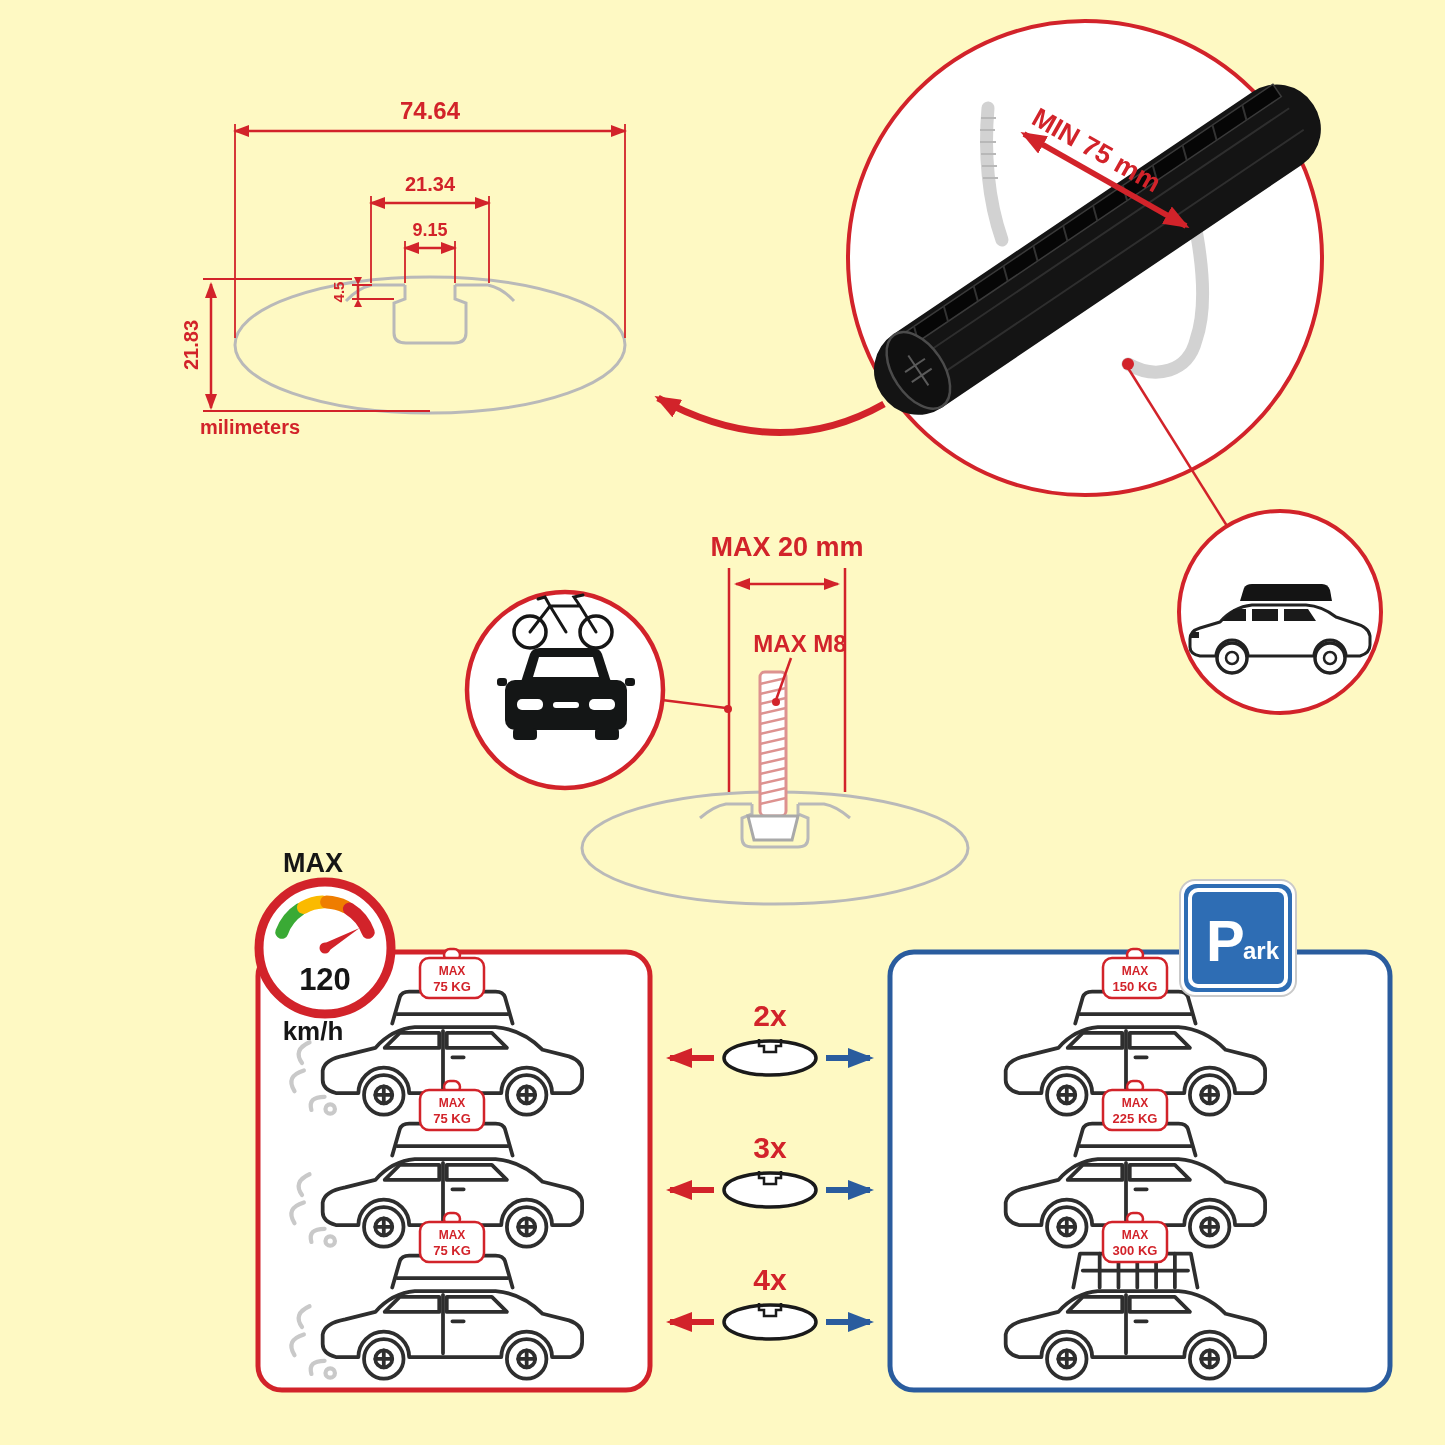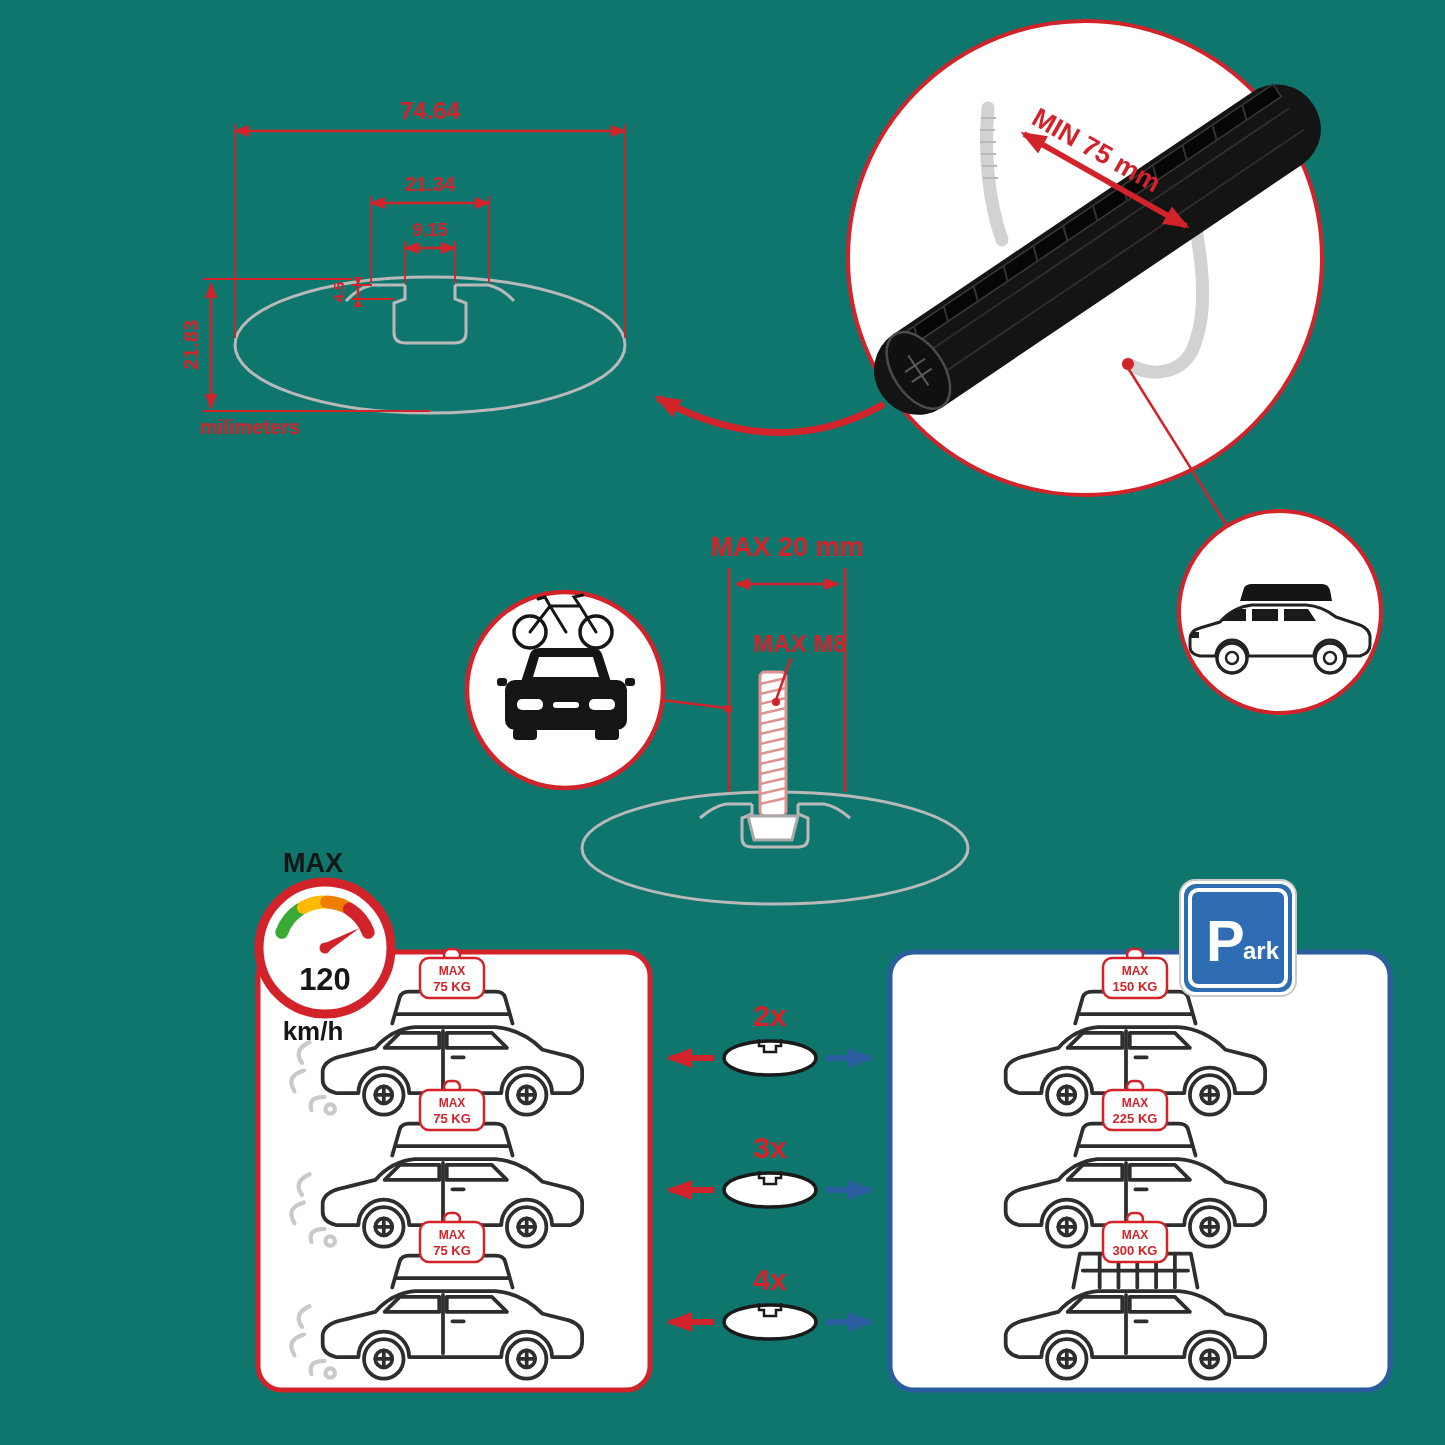--- a/index.html
+++ b/index.html
@@ -1,16 +1,16 @@
 <!DOCTYPE html>
 <html><head>
 <meta charset="utf-8">
 <style>
   html,body{margin:0;padding:0;background:#fff;}
-  #stage{position:relative;width:1445px;height:1445px;background:#0f766e;overflow:hidden;}
+  #stage{position:relative;width:1445px;height:1445px;background:#fef9c3;overflow:hidden;}
   svg text{font-family:"Liberation Sans", sans-serif;font-weight:700;}
   .tr{fill:#d2232a;}
   .td{fill:#161616;}
   .tw{fill:#ffffff;}
   .dim{stroke:#d2232a;stroke-width:2.5;fill:none;}
   .dimthin{stroke:#d2232a;stroke-width:1.8;fill:none;}
   .grayline{stroke:#b9b9b9;stroke-width:3;fill:none;}
   .carline{fill:#ffffff;stroke:#2e2e2e;stroke-width:4;stroke-linejoin:round;stroke-linecap:round;}
   .motion{stroke:#c9c9c9;stroke-width:4.5;fill:none;stroke-linecap:round;}
   .hook{stroke:#d2d2d2;stroke-width:13;fill:none;stroke-linecap:round;}

